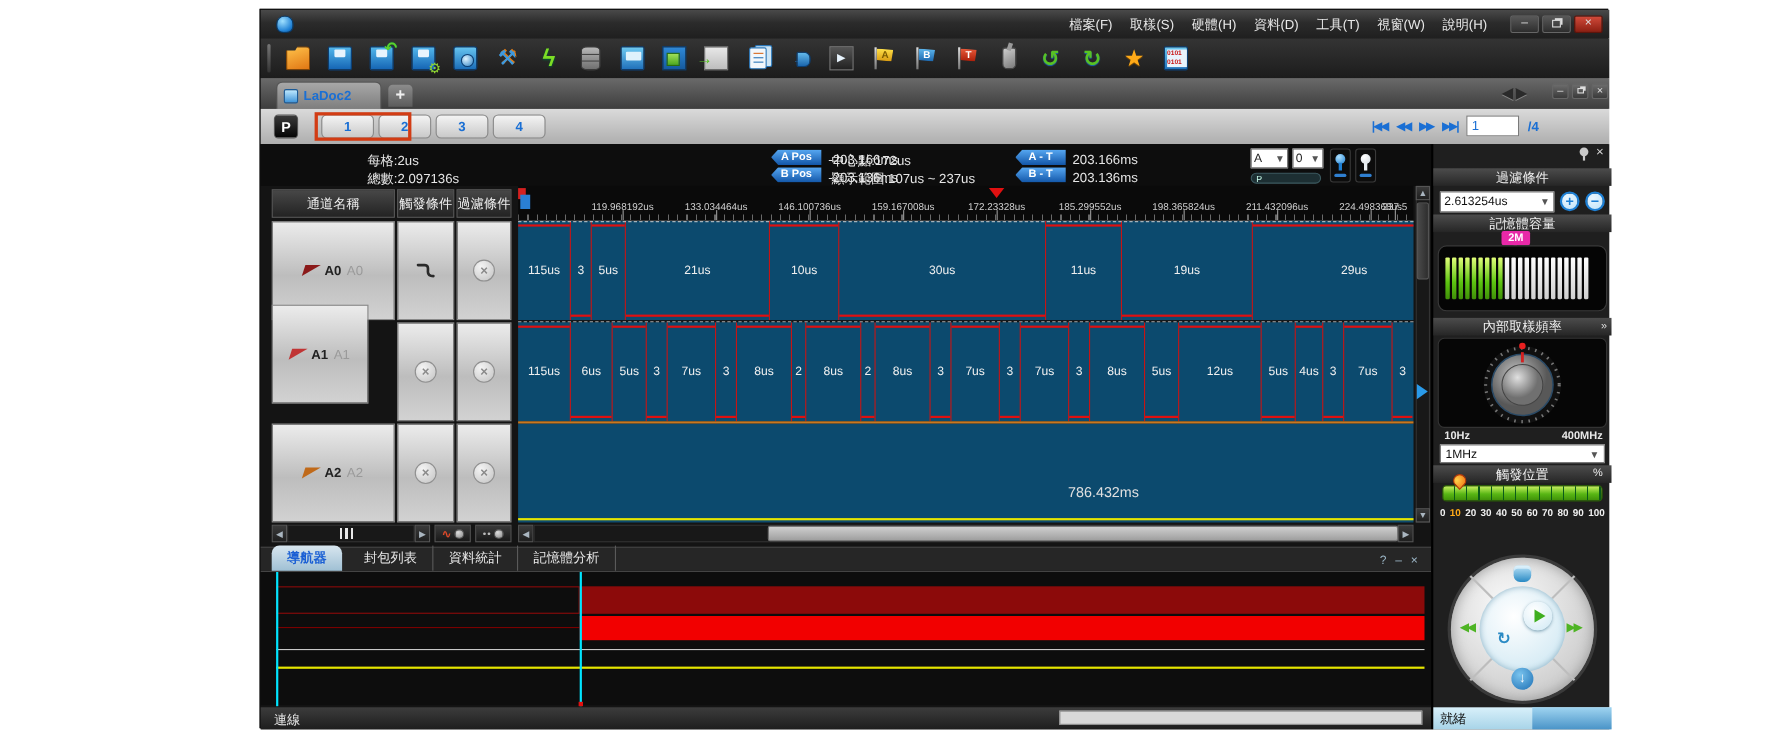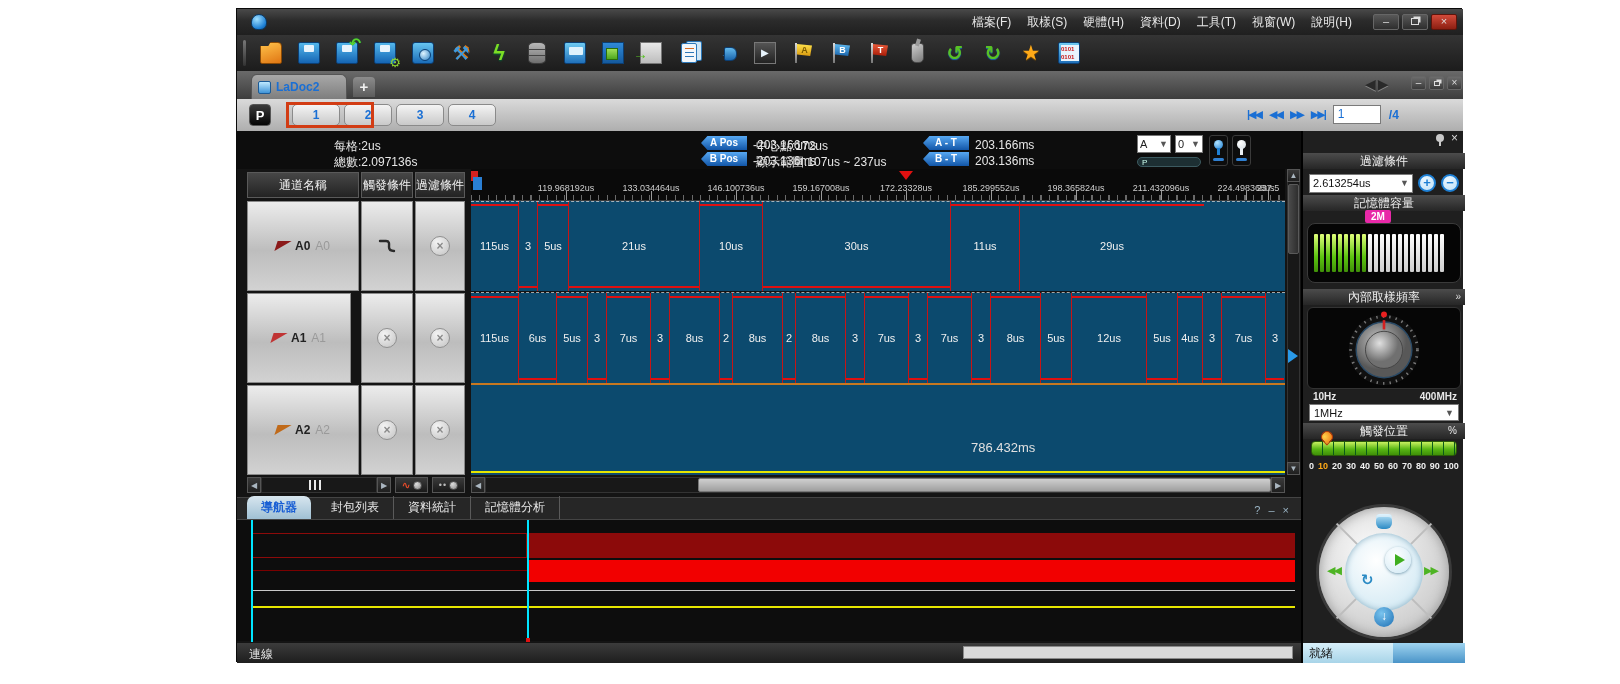--- a/index.html
+++ b/index.html
@@ -449,21 +449,21 @@
   </div>
   <div class="chanrow-cell" style="left:124px;top:192px;width:52px;height:90px">
     <svg width="22" height="22" viewBox="0 0 22 22">
       <path d="M4 6 h6 c4 0 3 4 3 6 c0 3 2 4 5 4" fill="none" stroke="#2a2a2a" stroke-width="2.4" stroke-linecap="round"></path>
     </svg>
   </div>
   <div class="chanrow-cell" style="left:178px;top:192px;width:50px;height:90px">
     <span class="circle-x">×</span>
   </div>
 
-  <div class="chanrow-cell" style="left:10px;top:284px;width:104px;height:90px">
+  <div class="chanrow-cell" style="left:10px;top:268px;width:88px;height:90px">
     <span class="chan-wedge" style="border-top-color:#c03434"></span>
     <span class="chan-name">A1</span>
     <span class="chan-alias">A1</span>
   </div>
   <div class="chanrow-cell" style="left:124px;top:284px;width:52px;height:90px">
     <span class="circle-x">×</span>
   </div>
   <div class="chanrow-cell" style="left:178px;top:284px;width:50px;height:90px">
     <span class="circle-x">×</span>
   </div>
@@ -494,20 +494,23 @@
         <span class="lb">21us</span>
       </div>
       <div class="seg high" style="width: 63px;">
         <span class="lb">10us</span>
       </div>
       <div class="seg low" style="width: 188px;">
         <span class="lb">30us</span>
       </div>
       <div class="seg high" style="width: 69px; text-align: right;">
         <span class="lb">11us</span>
+      </div>
+      <div class="seg low" style="width: 119px;">
+        <span class="lb">19us</span>
       </div>
       <div class="seg high" style="width: 185px;">
         <span class="lb">29us</span>
       </div>
     </div>
   <div class="waverow" id="wave-row-1" style="top:284px">
       <div class="seg high" style="width: 47px;">
         <span class="lb">115us</span>
       </div>
       <div class="seg low" style="width: 38px;">

